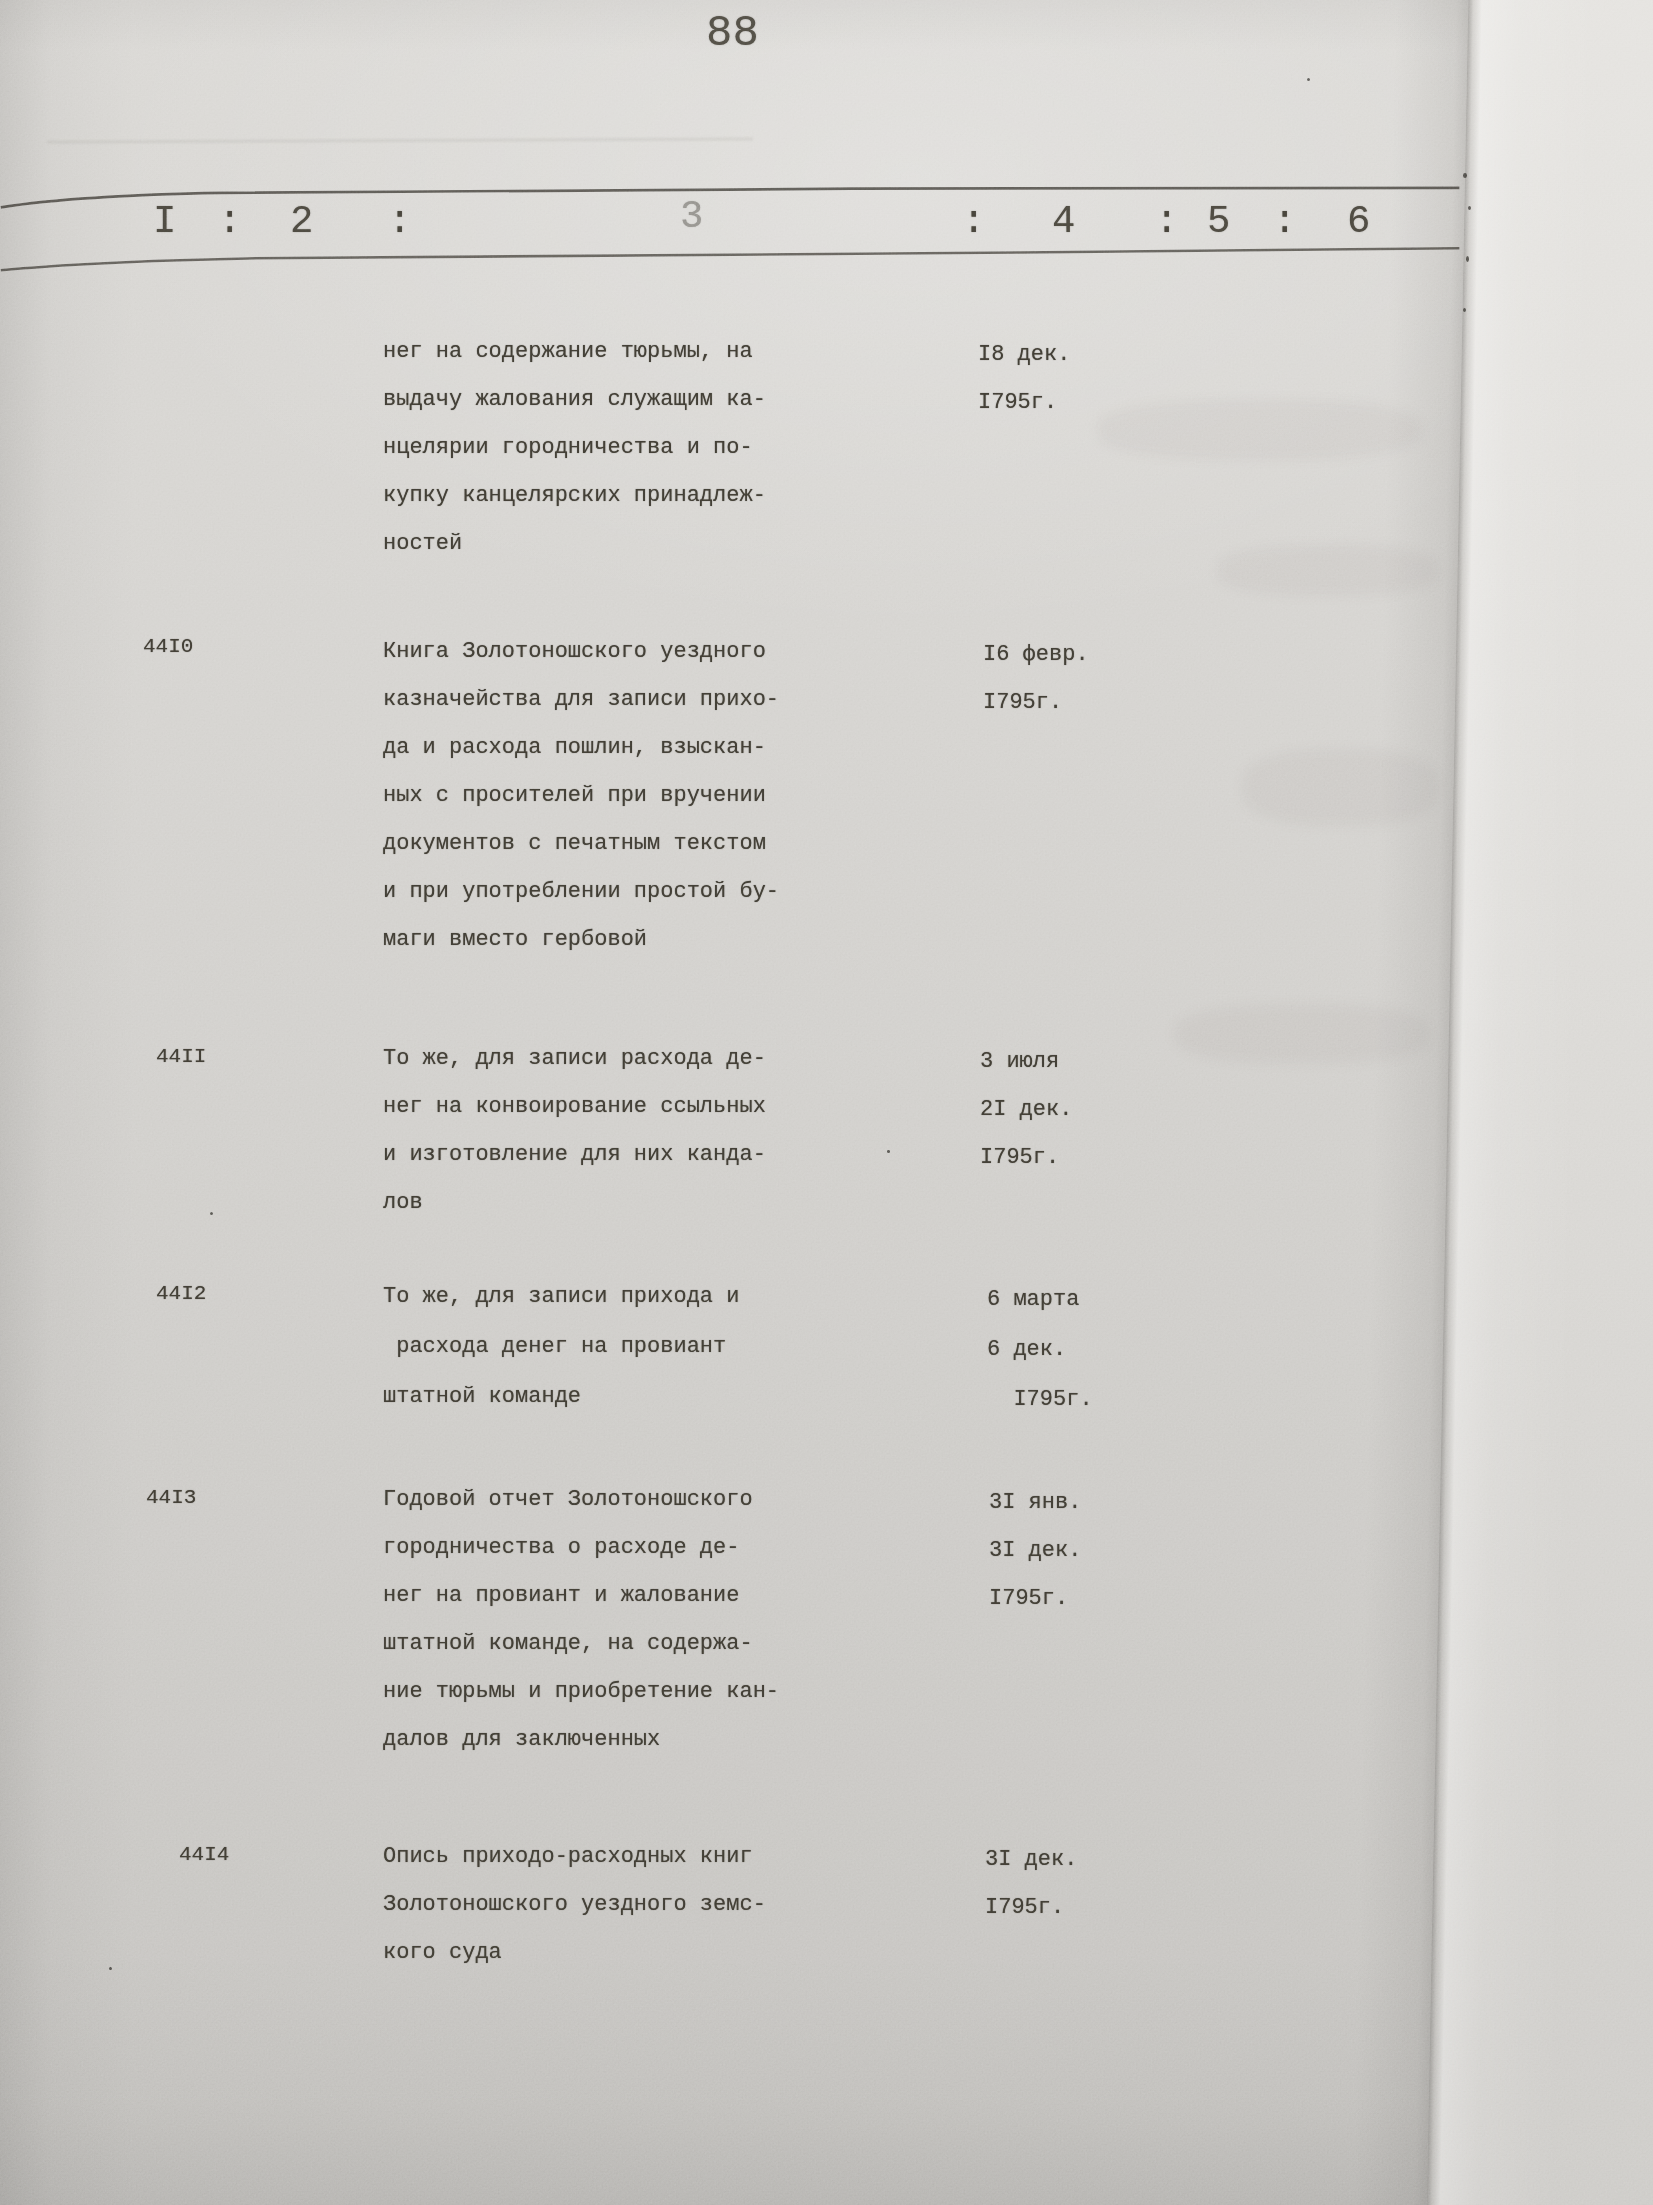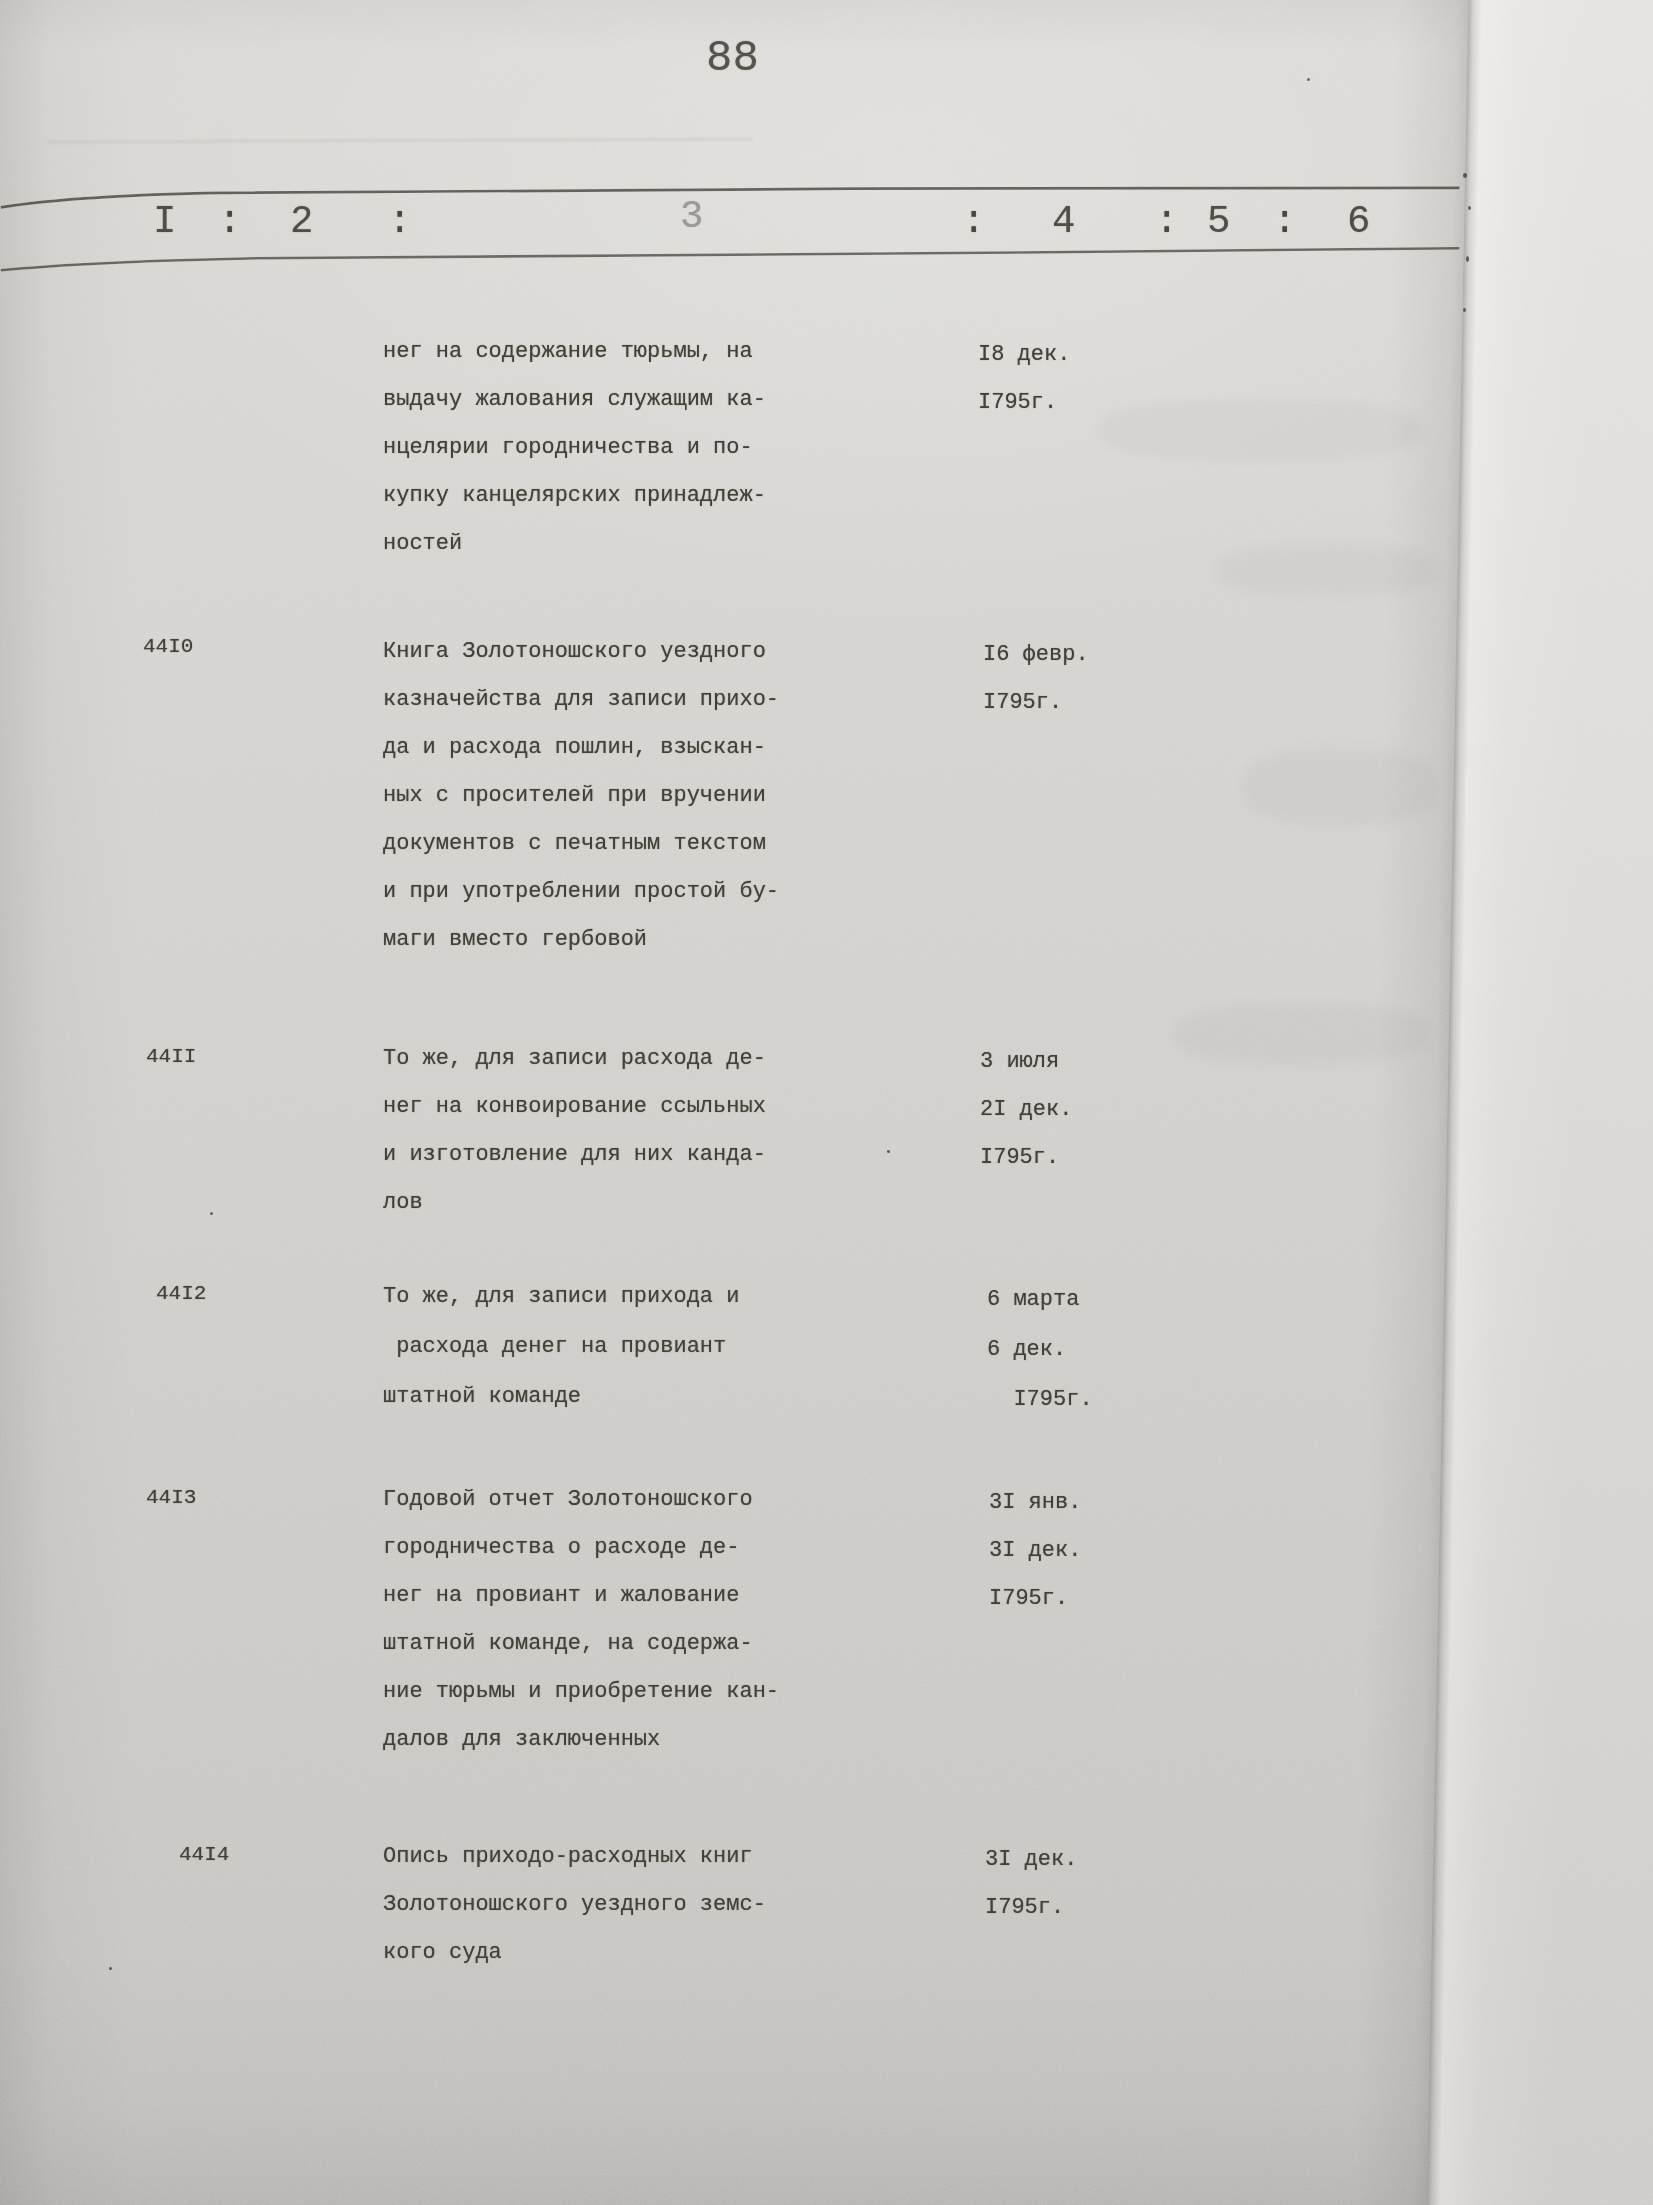--- a/index.html
+++ b/index.html
@@ -45,21 +45,21 @@
 
   
   .tw{
     white-space:pre-wrap;
     font-size:22px;line-height:48px;
     letter-spacing:0px;
     color:#3a372f;
     text-shadow:0 0 1.1px rgba(48,45,39,0.75);
   }
   .page-number{
-    position:absolute;left:706px;top:34px;
+    position:absolute;left:706px;top:9px;
     font-size:44px;line-height:48px;color:#4a473f;
     text-shadow:0 0 1.3px rgba(60,57,50,0.6);
     font-family:Liberation Mono, monospace;
   }
   .header-rules{position:absolute;left:0;top:0;pointer-events:none;}
   .hcell{position:absolute;top:202px;font-size:39px;line-height:41px;color:#45423a;text-shadow:0 0 1.2px rgba(55,52,45,0.6);}
   .hsep{color:#3f3c34;}
   .hc-3{opacity:0.55;}
   .entry{position:absolute;left:0;width:1654px;}
   .entry-number{position:absolute;font-size:21px;line-height:48px;color:#3a372f;text-shadow:0 0 1.1px rgba(48,45,39,0.75);}
@@ -137,21 +137,21 @@
 да и расхода пошлин, взыскан-
 ных с просителей при вручении
 документов с печатным текстом
 и при употреблении простой бу-
 маги вместо гербовой</div>
     <div class="entry-dates tw" style="left:983px;top:3.4px;">I6 февр.
 I795г.</div>
   </div>
 
   <div class="entry" style="top:1035px;">
-    <div class="entry-number" style="left:146px;top:-1.7px;">44II</div>
+    <div class="entry-number" style="left:156px;top:-1.7px;">44II</div>
     <div class="entry-body tw">То же, для записи расхода де-
 нег на конвоирование ссыльных
 и изготовление для них канда-
 лов</div>
     <div class="entry-dates tw" style="left:980px;top:3.4px;">3 июля
 2I дек.
 I795г.</div>
   </div>
 
   <div class="entry" style="top:1272px;">

